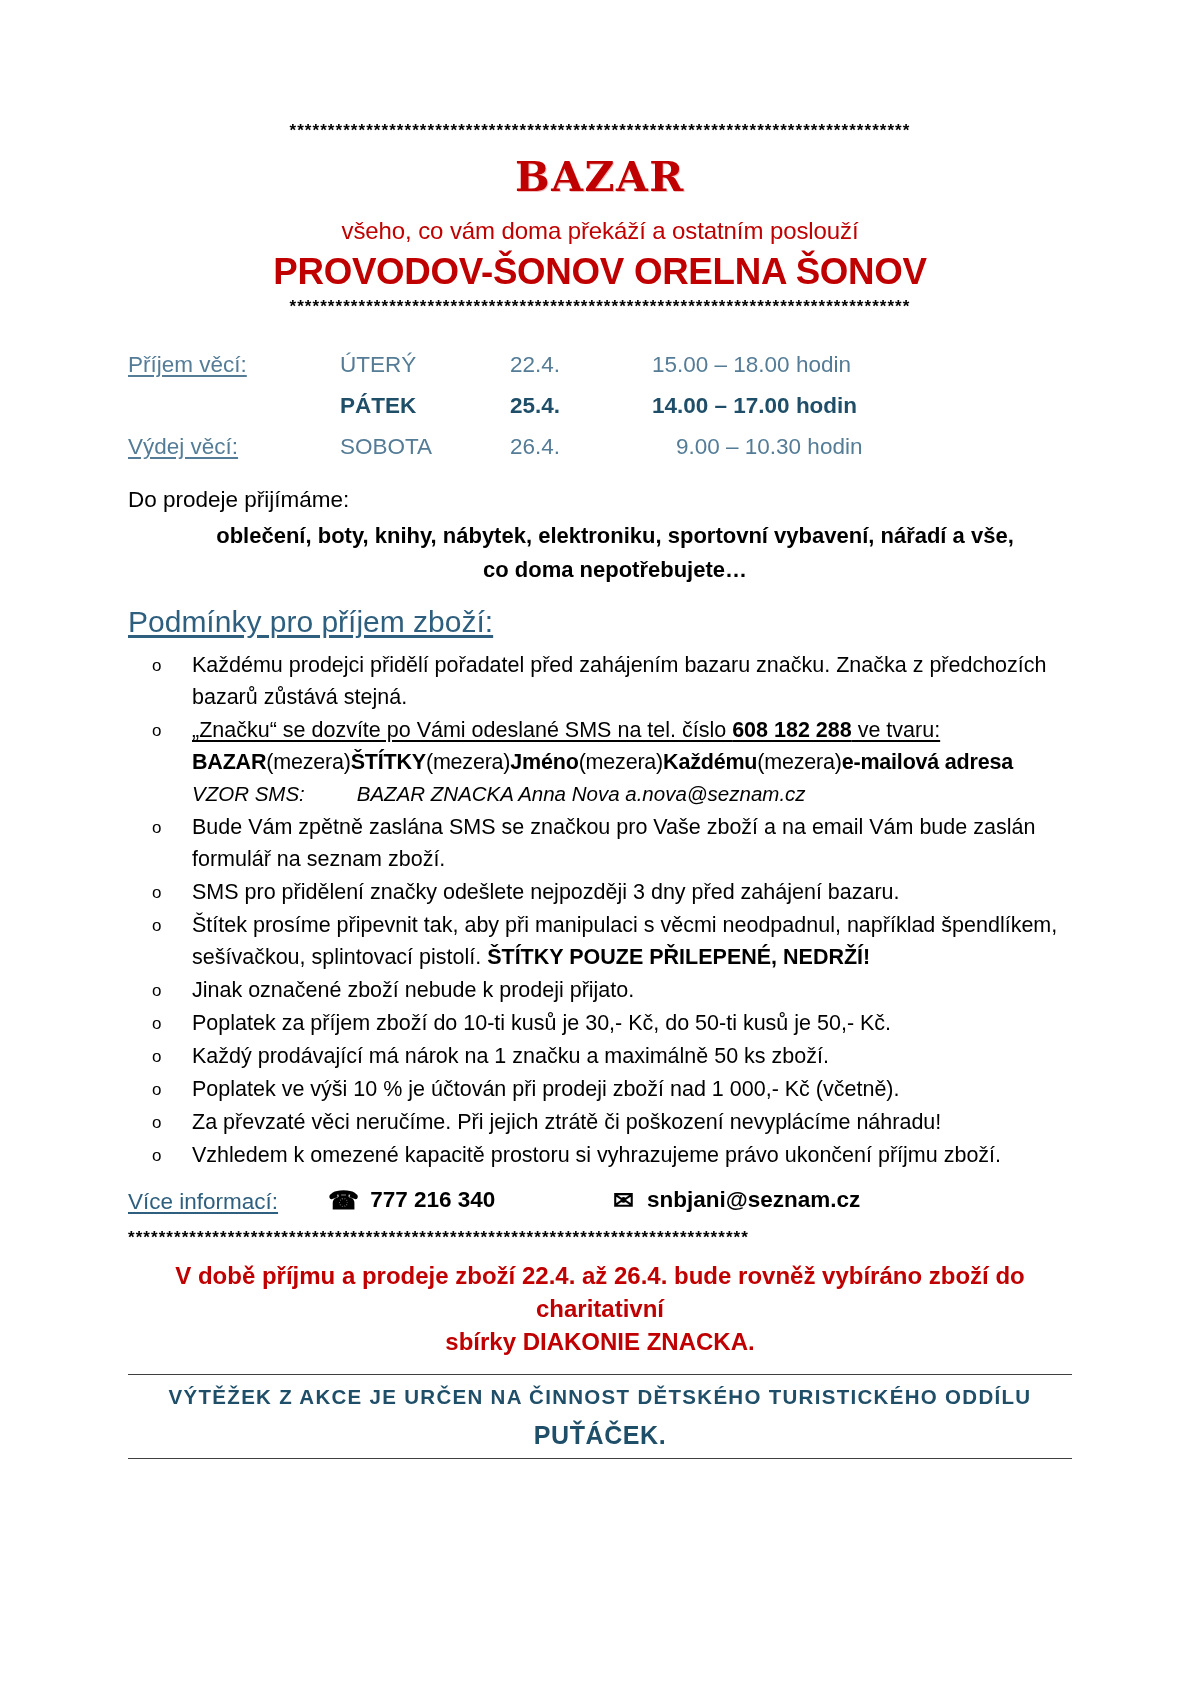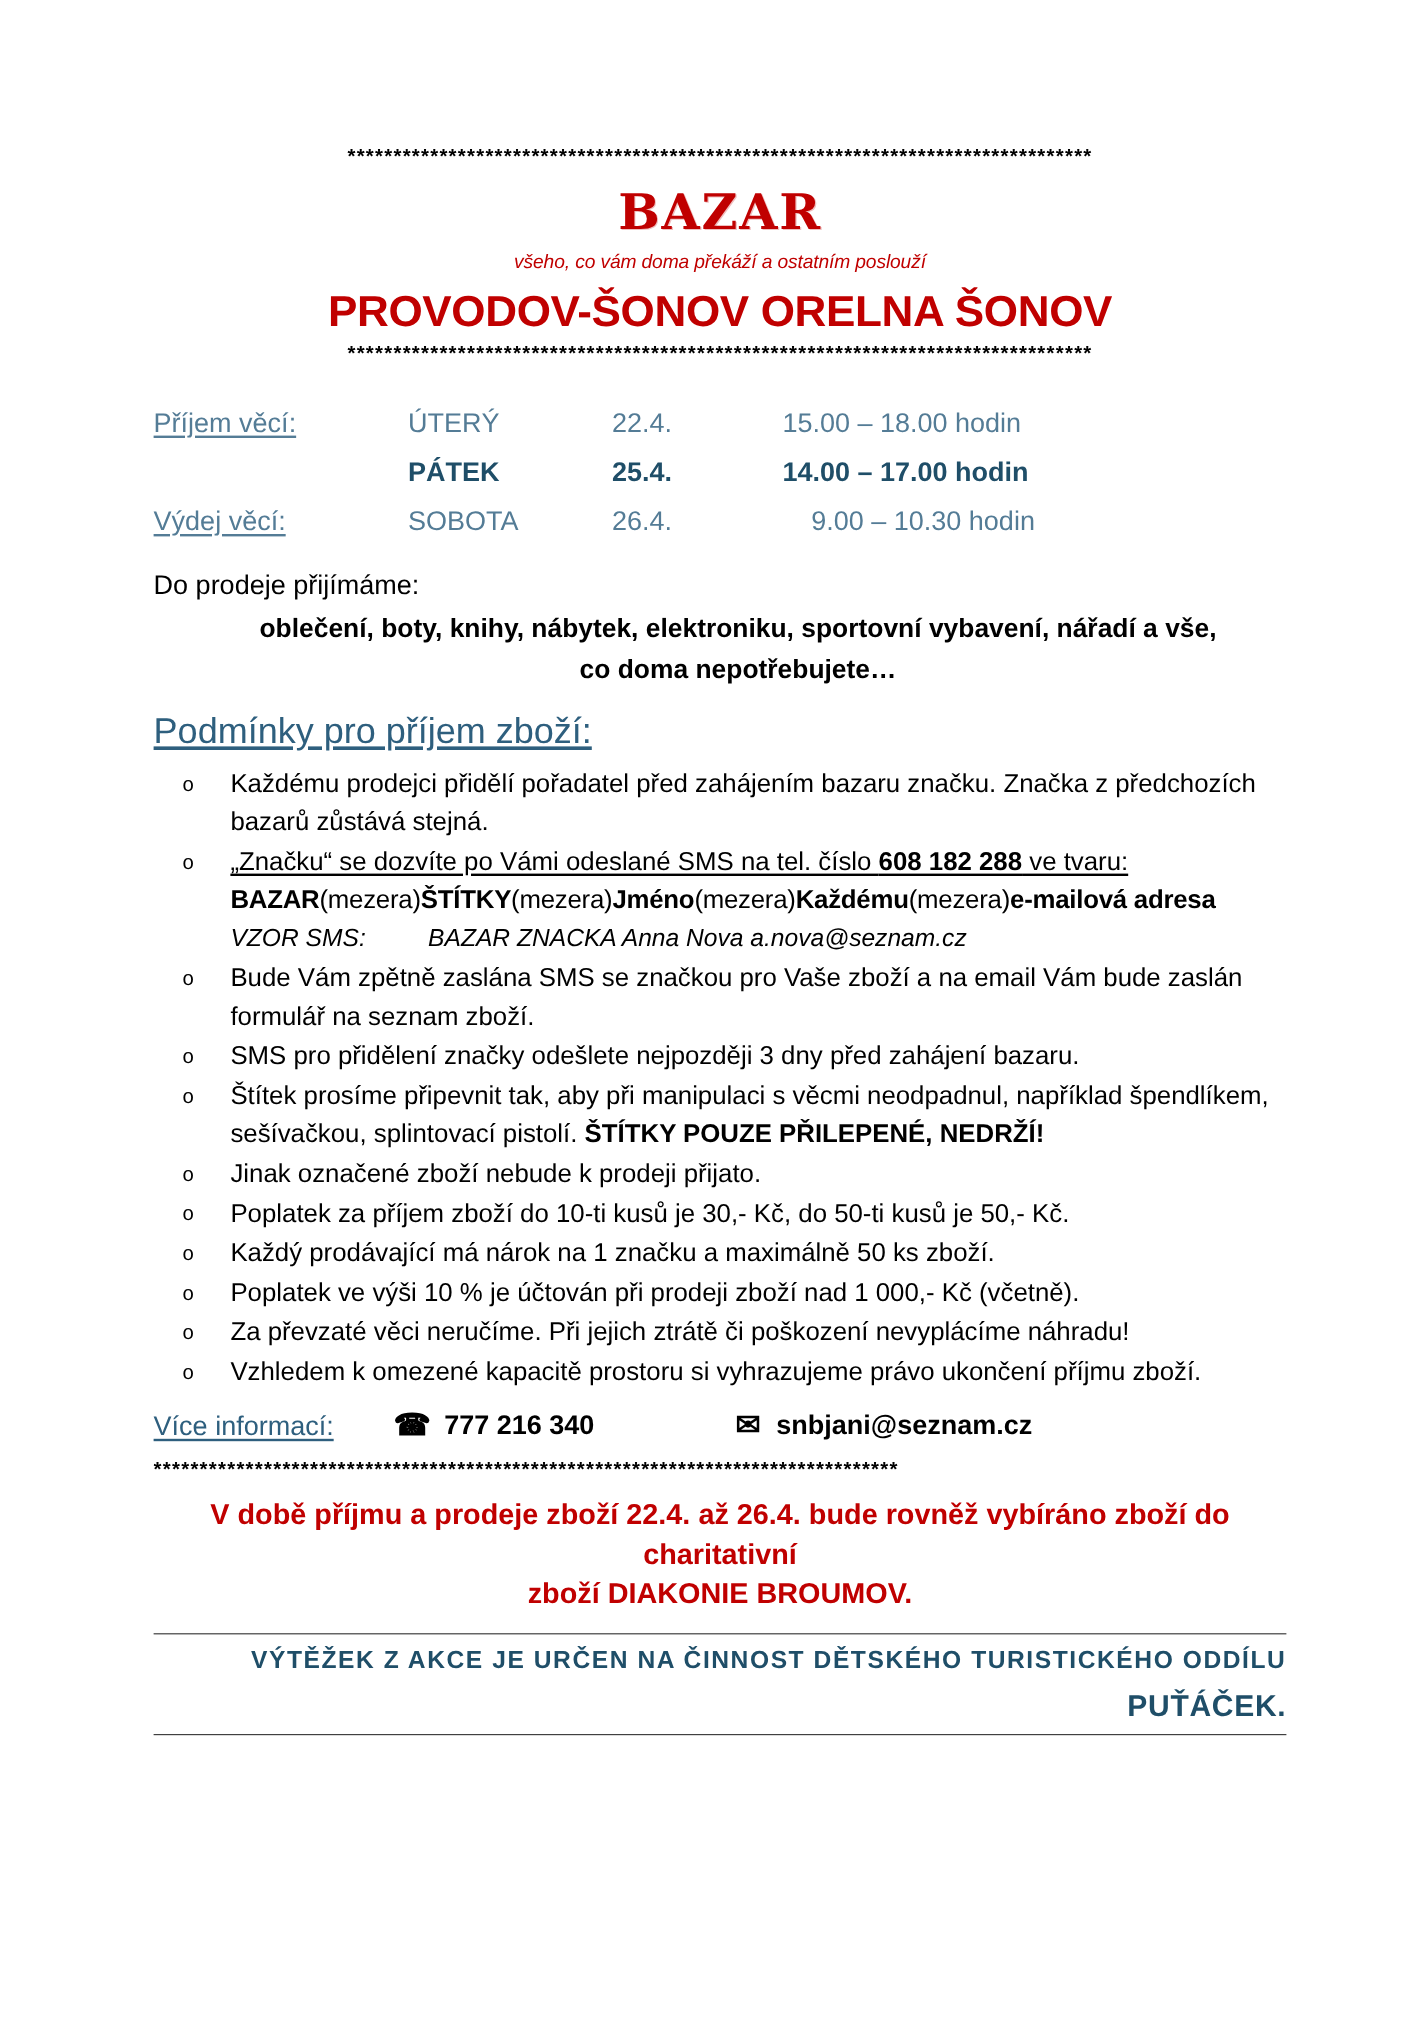--- a/index.html
+++ b/index.html
@@ -42,25 +42,24 @@
     font-weight: 700;
     font-size: 41px;
     color: #C00000;
     letter-spacing: 1.5px;
     line-height: 46px;
     margin-top: 12px;
     text-shadow: 1px 1px 0 rgba(192,0,0,0.25);
   }
   .bazar-sub {
     font-family: "Liberation Sans", sans-serif;
-    font-style: italic;
-    font-size: 16px;
+    font-size: 24px;
     color: #C00000;
     line-height: 34px;
-    margin-top: 2px;
+    margin-top: 14px;
     letter-spacing: -0.1px;
   }
   .bazar-place {
     font-family: "Liberation Sans", sans-serif;
     font-weight: 700;
     font-size: 36px;
     color: #C00000;
     line-height: 44px;
     letter-spacing: -0.3px;
     margin-top: 2px;
@@ -201,21 +200,21 @@
     line-height: 33px;
     padding: 0 6px;
   }
 
   .rule {
     border: none;
     border-top: 1.6px solid #404040;
     margin: 16px 0 0 0;
   }
   .prize {
-    text-align: right;
+    text-align: center;
     color: #1F4E68;
     font-weight: 700;
     font-size: 20.5px;
     letter-spacing: 1.3px;
     line-height: 38px;
     padding: 3px 0 2px 0;
   }
   .prize .big {
     font-size: 25px;
     letter-spacing: 0.6px;
@@ -322,21 +321,21 @@
       <span class="glyph-mail">✉</span>
       <span>snbjani@seznam.cz</span>
     </span>
   </div>
 
   
   <div class="starline footer-stars">*********************************************************************************</div>
 
   <div class="charity">
     <span>V době příjmu a prodeje zboží 22.4. až 26.4. bude rovněž vybíráno zboží do charitativní</span><br>
-    <span>zboží DIAKONIE BROUMOV.</span>
+    <span>sbírky DIAKONIE ZNACKA.</span>
   </div>
 
   <hr class="rule">
   <div class="prize">
     <span>VÝTĚŽEK Z AKCE JE URČEN NA ČINNOST DĚTSKÉHO TURISTICKÉHO ODDÍLU </span><span class="big">PUŤÁČEK.</span>
   </div>
   <hr class="rule" style="margin-top:0;">
 
 </div>
 

